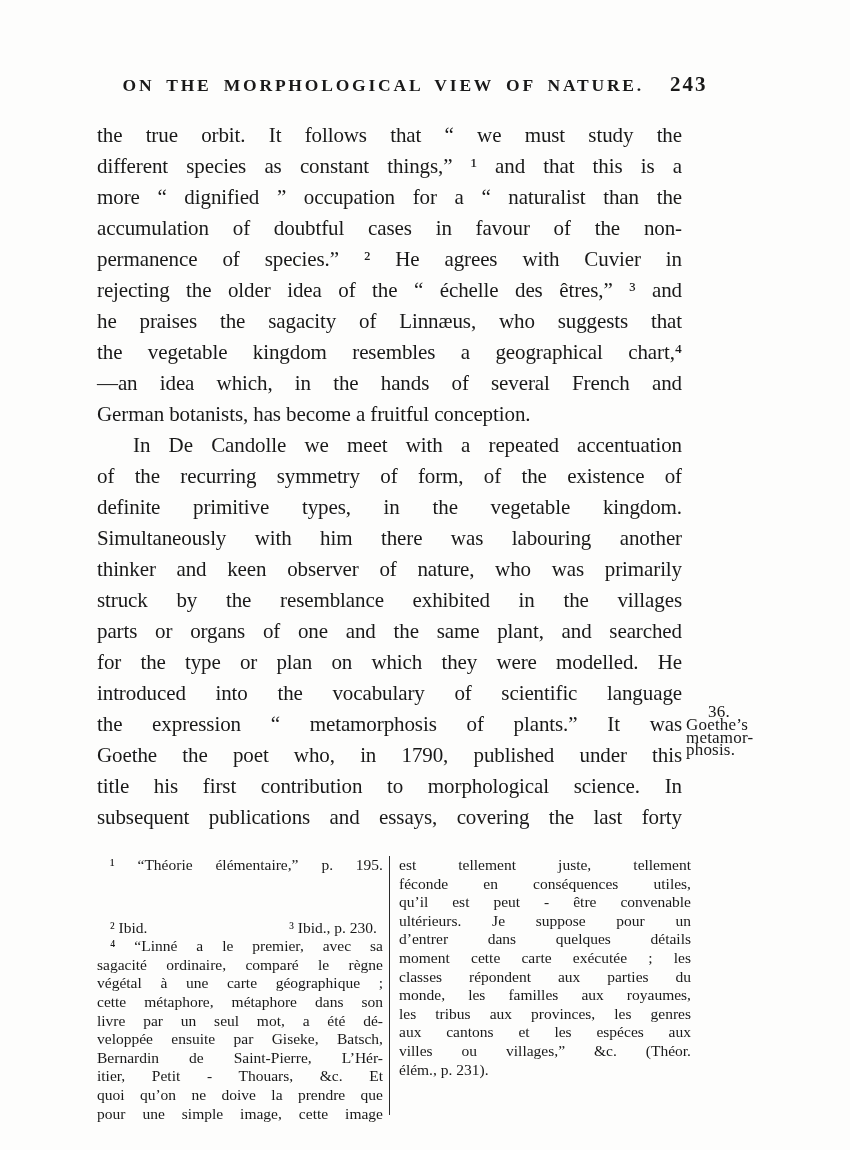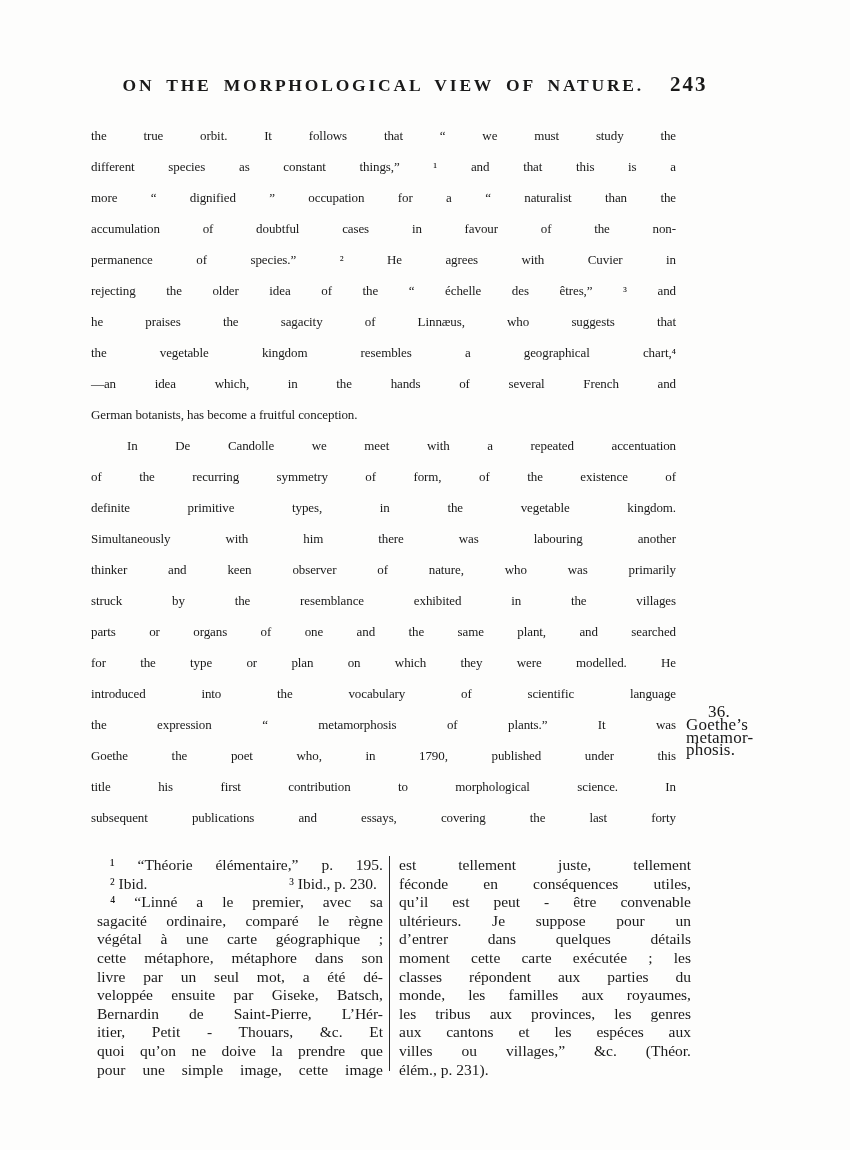--- a/index.html
+++ b/index.html
@@ -22,22 +22,22 @@
     font-weight: bold; font-size: 17.5px;
     letter-spacing: 2.8px; word-spacing: 5px;
     white-space: nowrap;
   }
   .page-number {
     font-size: 21px; font-weight: bold; margin-left: 26px; letter-spacing: 2px;
   }
 
   
   .body-text {
-    position: absolute; top: 120px; left: 91px; width: 585px;
-    font-size: 13px; line-height: 31px; letter-spacing: -0.1px;
+    position: absolute; top: 120px; left: 97px; width: 585px;
+    font-size: 21px; line-height: 31px; letter-spacing: -0.1px;
   }
   .bline { text-align: justify; text-align-last: justify; white-space: normal; }
   .bline.end { text-align-last: left; }
   .bline.indent { text-indent: 36px; }
 
   
   .margin-note {
     position: absolute; left: 686px; top: 706px; width: 80px;
     font-size: 17px; line-height: 12.8px; letter-spacing: 0.2px;
   }
@@ -47,21 +47,21 @@
   .footnotes {
     position: absolute; top: 856px; left: 97px; width: 600px;
     display: flex; font-size: 15.5px; line-height: 18.6px;
   }
   .fn-col-left  { width: 286px; }
   .fn-divider   { width: 0; border-left: 1.6px solid #2a2a2a; margin-left: 6px; margin-bottom: 8px; }
   .fn-col-right { width: 292px; margin-left: 9px; }
   .fn-line { text-align: justify; text-align-last: justify; }
   .fn-line.end { text-align-last: left; }
   .fn-line.indent { text-indent: 13px; }
-  .fn-spread { display: flex; justify-content: space-between; padding-left: 13px; padding-right: 6px; text-align: left; }
+  .fn-spread { display: flex; justify-content: space-between; padding-left: 13px; padding-right: 6px; text-align: left; margin-top: 44px; }
 </style>
 </head>
 <body>
 
 <div class="page">
 
   <div class="header">
     <span class="header-title">ON THE MORPHOLOGICAL VIEW OF NATURE.</span>
     <span class="page-number">243</span>
   </div>

